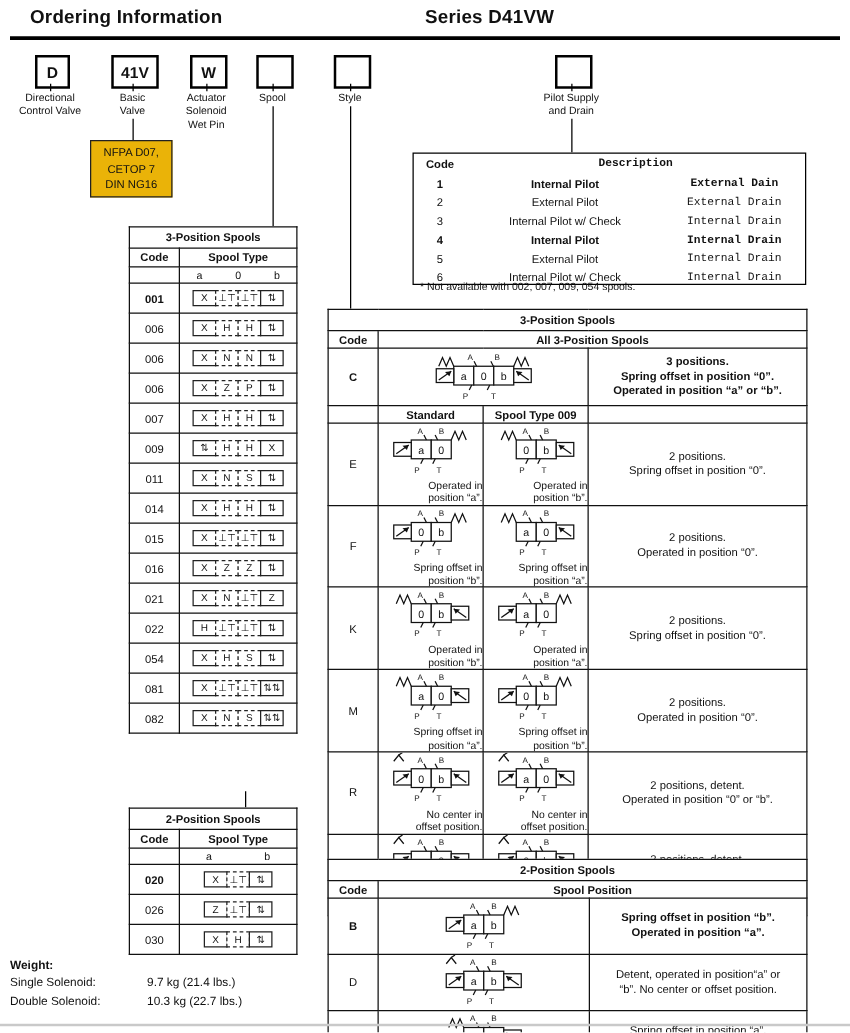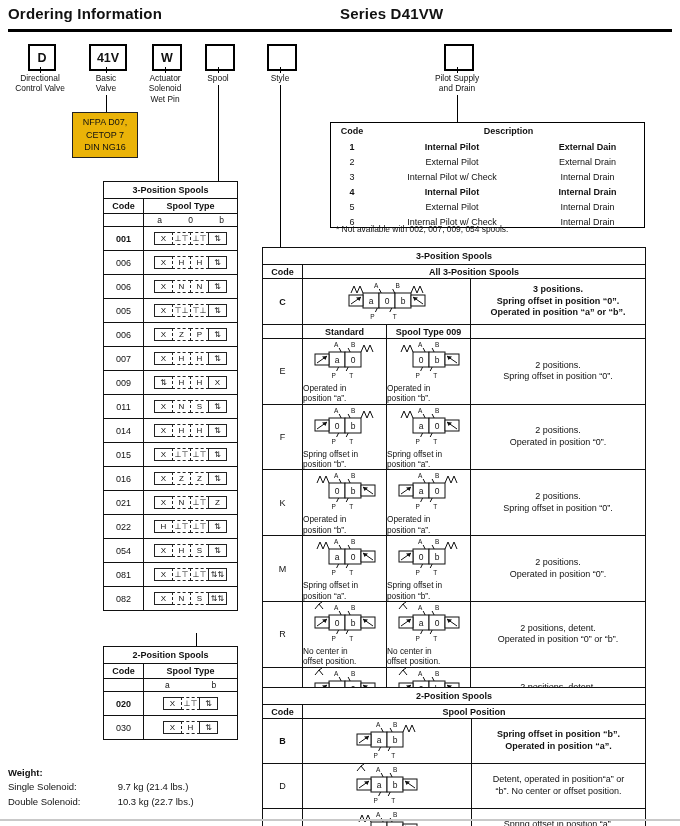--- a/index.html
+++ b/index.html
@@ -16,50 +16,50 @@
   .vline{position:absolute;width:1px;background:#000;}
   #nfpa{position:absolute;left:72px;top:112px;width:60px;border:1.5px solid #222;
         font-size:9px;line-height:1.4;text-align:center;white-space:pre-line;
         padding:3px 2px;background:#eab308;}
   
   #pilot{position:absolute;left:330px;top:122px;width:313px;height:104px;
          border:1.5px solid #000;background:#fff;font-size:9px;}
   .prow{display:flex;height:15px;align-items:center;}
   .pc1{width:42px;text-align:center;}
   .pc2{width:158px;text-align:center;}
-  .pc3{flex:1;text-align:center;}
+  .pc3{flex:1;text-align:center;font-family:Liberation Mono, monospace;}
   .bold{font-weight:bold;}
   .footnote{position:absolute;left:336px;top:224px;font-size:8.4px;}
   
   table.t{border-collapse:collapse;position:absolute;background:#fff;
           border:1.5px solid #000;table-layout:fixed;}
   table.t td{border:1px solid #111;font-size:9px;padding:0;text-align:center;
              vertical-align:middle;overflow:hidden;}
   .tt{font-weight:bold;font-size:9.5px;}
   .codecell{font-size:9px;}
   .spool{display:flex;justify-content:center;align-items:center;}
   .seg{display:inline-block;width:19px;height:13px;border:1px solid #222;
        font-size:8px;line-height:12px;text-align:center;margin-left:-1px;
        background:#fff;box-sizing:border-box;}
   .seg:first-child{margin-left:0;}
   .seg.d{border-style:dashed;}
   .posrow{display:flex;justify-content:space-around;font-size:8.5px;}
-  .cap{font-size:8.3px;line-height:1.25;white-space:pre-line;text-align:left;}
+  .cap{font-size:8.3px;line-height:1.25;white-space:pre-line;text-align:right;}
   td.descTd{text-align:left;padding:2px 4px;font-size:9px;line-height:1.3;
             white-space:pre-line;}
   .grayline{position:absolute;left:0;width:680px;background:#c9c9c9;}
   #weight{position:absolute;left:8px;top:766px;font-size:9.5px;line-height:1.5;}
   #weight .wl{display:inline-block;width:107px;}
   svg text{font-family:"Liberation Sans",sans-serif;}
 </style>
 </head>
 <body>
 
 <div id="page">
-  <div class="abs h1" style="left:8px;top:5px;">Ordering Information</div>
+  <div class="abs h1" style="left:24px;top:5px;">Ordering Information</div>
   <div class="abs h1" style="left:340px;top:5px;">Series D41VW</div>
   <div class="rule" style="left:8px;top:29px;width:664px;height:3px;"></div>
 
   <div id="codeRow">
       <div class="codebox" style="left: 28px; top: 44px; width: 24px;">D</div>
       <div class="boxlabel" style="left: -5px; top: 73px; width: 90px;">Directional
 Control Valve</div>
       <div class="vline" style="left: 40px; top: 67px; height: 6px;"></div>
       <div class="codebox" style="left: 89px; top: 44px; width: 34px;">41V</div>
       <div class="boxlabel" style="left: 61px; top: 73px; width: 90px;">Basic
@@ -183,31 +183,20 @@
             <td>
               <div class="spool">
                 <span class="seg">X</span>
                 <span class="seg d">N</span>
                 <span class="seg d">N</span>
                 <span class="seg">⇅</span>
               </div>
             </td>
           </tr>
           <tr style="height:24px">
-            <td class="codecell">005</td>
-            <td>
-              <div class="spool">
-                <span class="seg">X</span>
-                <span class="seg d">⊤⊥</span>
-                <span class="seg d">⊤⊥</span>
-                <span class="seg">⇅</span>
-              </div>
-            </td>
-          </tr>
-          <tr style="height:24px">
             <td class="codecell">006</td>
             <td>
               <div class="spool">
                 <span class="seg">X</span>
                 <span class="seg d">Z</span>
                 <span class="seg d">P</span>
                 <span class="seg">⇅</span>
               </div>
             </td>
           </tr>
@@ -356,20 +345,30 @@
                 <span>a</span>
                 <span>b</span>
               </div>
             </td>
           </tr>
           <tr style="height:24px">
             <td class="codecell bold">020</td>
             <td>
               <div class="spool">
                 <span class="seg">X</span>
+                <span class="seg d">⊥⊤</span>
+                <span class="seg">⇅</span>
+              </div>
+            </td>
+          </tr>
+          <tr style="height:24px">
+            <td class="codecell">026</td>
+            <td>
+              <div class="spool">
+                <span class="seg">Z</span>
                 <span class="seg d">⊥⊤</span>
                 <span class="seg">⇅</span>
               </div>
             </td>
           </tr>
           <tr style="height:24px">
             <td class="codecell">030</td>
             <td>
               <div class="spool">
                 <span class="seg">X</span>

